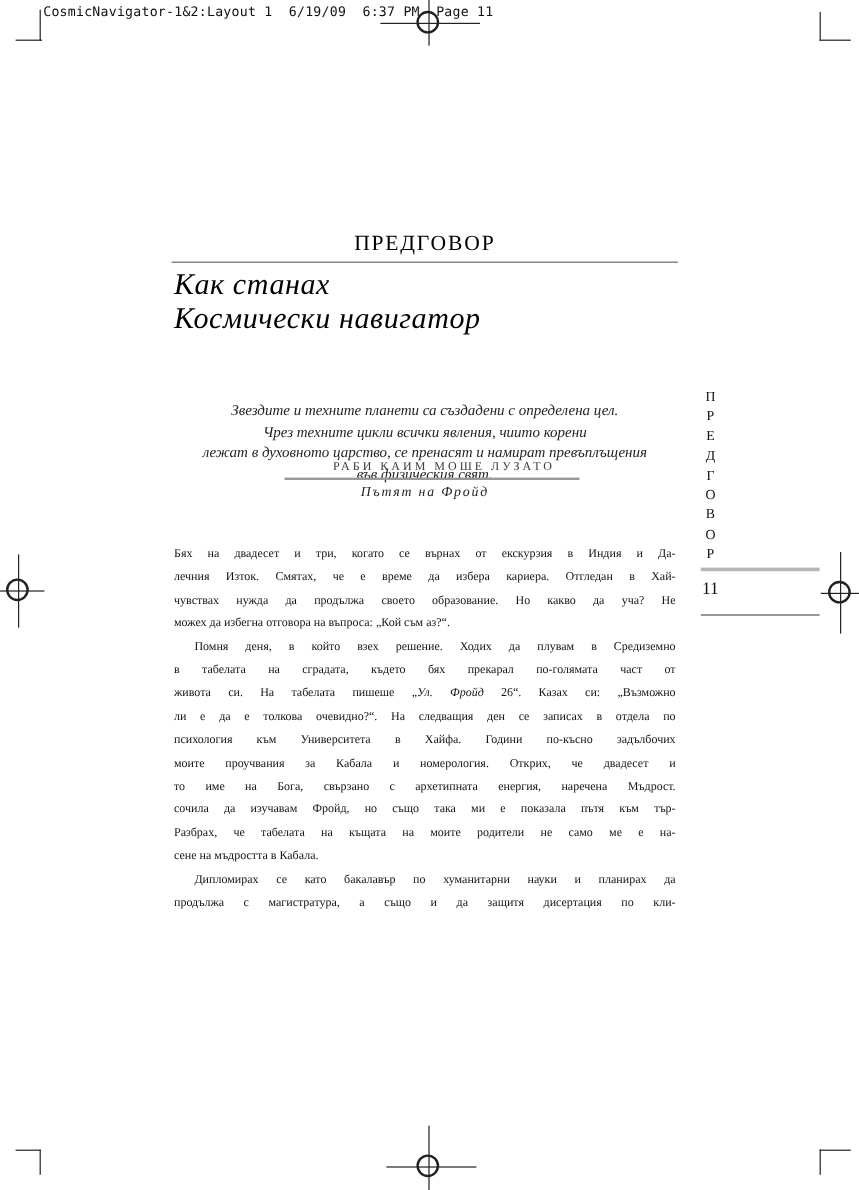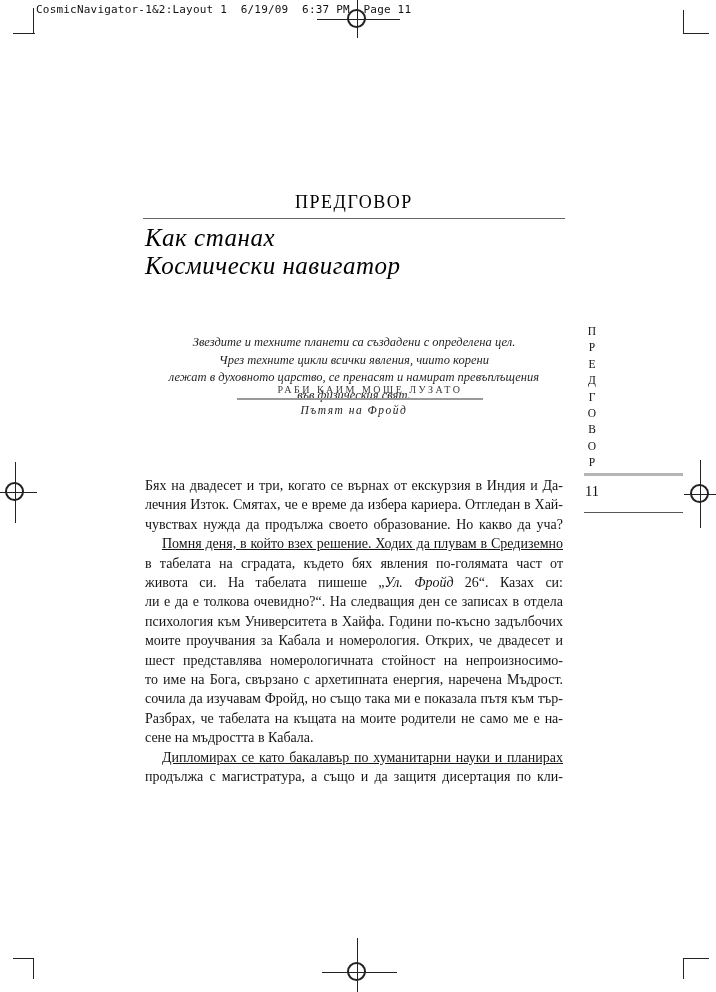--- a/index.html
+++ b/index.html
@@ -24,26 +24,26 @@
             font-style:italic;font-size:25px;line-height:28px;letter-spacing:.5px;color:#000;}
   .epigraph{position:absolute;top:302px;left:-8px;width:434px;text-align:center;
             font-style:italic;font-size:12.5px;line-height:17.6px;color:#1f1f1f;margin-top:32px;}
   .attr-name{position:absolute;top:384px;left:16px;width:100%;text-align:center;
              font-size:10px;letter-spacing:2.5px;color:#3a3a3a;}
   .attr-rule{position:absolute;top:398px;left:92px;width:246px;height:2px;background:#9a9a9a;}
   .attr-work{position:absolute;top:404px;left:0;width:100%;text-align:center;
              font-style:italic;font-size:11.5px;letter-spacing:1.5px;color:#222;}
 
   
-  .body-text{position:absolute;top:476px;left:0;width:418px;
-             font-size:14px;line-height:19.42px;color:#151515;}
+  .body-text{position:absolute;top:452px;left:0;width:418px;
+             font-size:10px;line-height:19.42px;color:#151515;}
   .body-text .line{text-align:justify;text-align-last:justify;overflow:hidden;white-space:nowrap;}
   .body-text .line{white-space:normal;height:19.42px;}
   .body-text .plast{text-align-last:left;}
-  .body-text .ind{text-indent:17px;text-decoration:underline;}
+  .body-text .ind{text-indent:17px;}
   .it{font-style:italic;}
 
   
   .vlabel{position:absolute;left:584px;top:323px;width:16px;text-align:center;
           font-size:11.5px;line-height:16.4px;color:#111;}
   .rule-thick{position:absolute;left:584px;top:473px;width:99px;height:3px;background:#b5b5b5;}
   .folio{position:absolute;left:585px;top:483px;font-size:14.5px;color:#111;}
   .rule-thin{position:absolute;left:584px;top:512px;width:99px;height:1px;background:#555;}
 </style>
 </head>
@@ -91,27 +91,27 @@
         <div>лежат в духовното царство, се пренасят и намират превъплъщения</div>
         <div>във физическия свят.</div>
       </div>
     <div class="attr-name">РАБИ КАИМ МОШЕ ЛУЗАТО</div>
     <div class="attr-rule"></div>
     <div class="attr-work">Пътят на Фройд</div>
     <div class="body-text">
         <div class="line">Бях на двадесет и три, когато се върнах от екскурзия в Индия и Да-</div>
         <div class="line">лечния Изток. Смятах, че е време да избера кариера. Отгледан в Хай-</div>
         <div class="line">чувствах нужда да продължа своето образование. Но какво да уча? Не</div>
+        <div class="line plast">можех да избегна отговора на въпроса: „Кой съм аз?“.</div>
         <div class="line ind">Помня деня, в който взех решение. Ходих да плувам в Средиземно</div>
-        <div class="line">в табелата на сградата, където бях явления по-голямата част от</div>
+        <div class="line">в табелата на сградата, където бях прекарал по-голямата част от</div>
         <div class="line"><span>живота си. На табелата пишеше „</span><span class="it">Ул. Фройд</span><span> 26“. Казах си: „Възможно</span></div>
         <div class="line">ли е да е толкова очевидно?“. На следващия ден се записах в отдела по</div>
         <div class="line">психология към Университета в Хайфа. Години по-късно задълбочих</div>
         <div class="line">моите проучвания за Кабала и номерология. Открих, че двадесет и</div>
-        <div class="line">шест представлява номерологичната стойност на непроизносимо-</div>
         <div class="line">то име на Бога, свързано с архетипната енергия, наречена Мъдрост.</div>
         <div class="line">сочила да изучавам Фройд, но също така ми е показала пътя към тър-</div>
         <div class="line">Разбрах, че табелата на къщата на моите родители не само ме е на-</div>
         <div class="line plast">сене на мъдростта в Кабала.</div>
         <div class="line ind">Дипломирах се като бакалавър по хуманитарни науки и планирах да</div>
         <div class="line">продължа с магистратура, а също и да защитя дисертация по кли-</div>
       </div>
   </div>
 
   <div class="vlabel">

